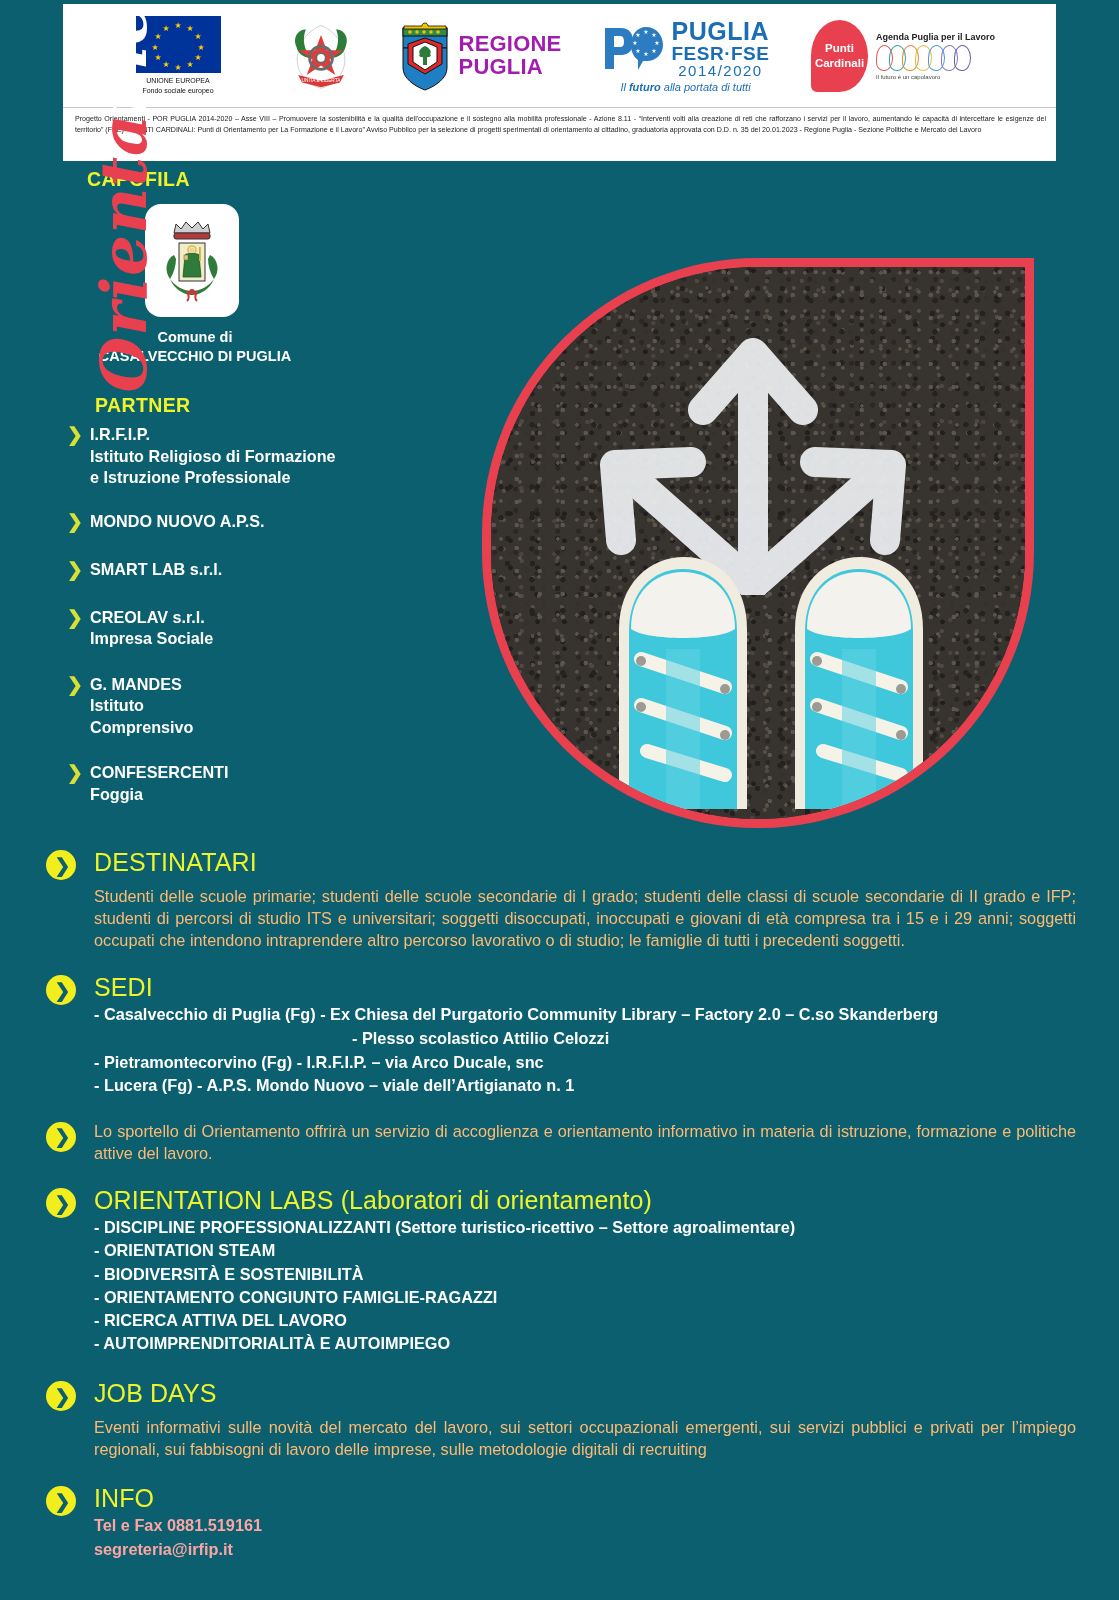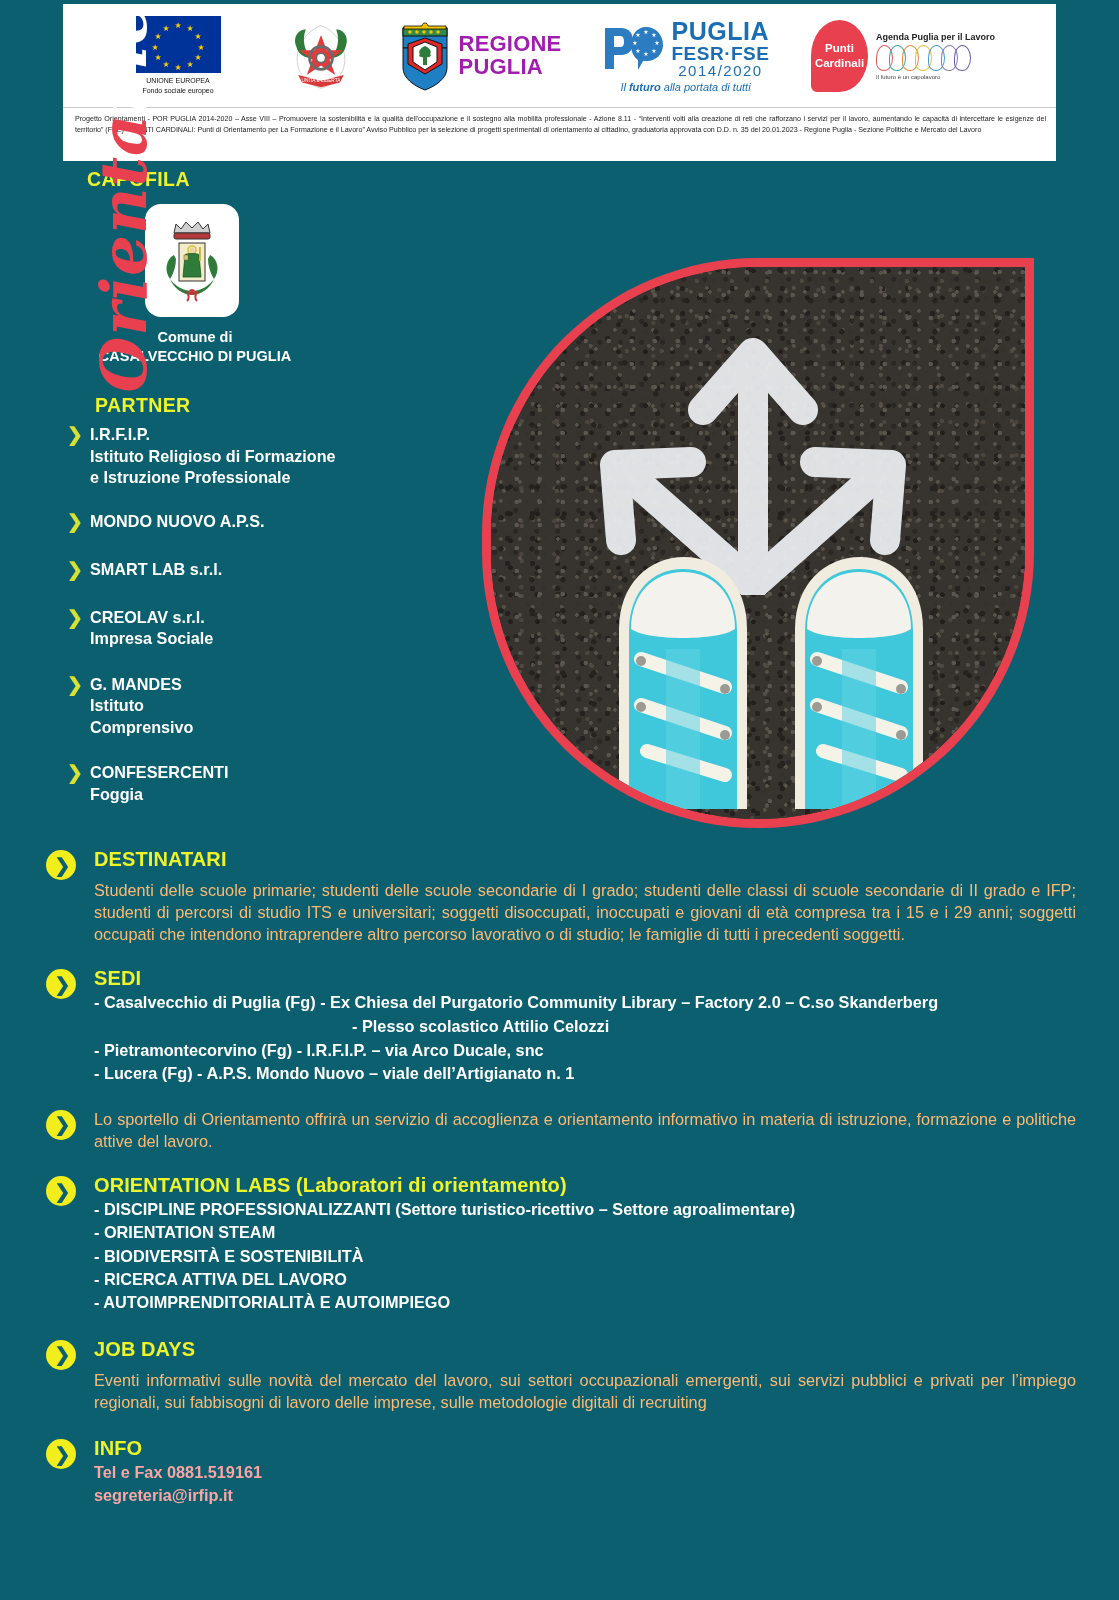--- a/index.html
+++ b/index.html
@@ -178,21 +178,21 @@
   .sec { margin-bottom: 15px; position: relative; padding-left: 48px; }
   .bullet {
     position: absolute; left: 0; top: 2px;
     width: 30px; height: 30px; background: #f2ee1e;
     border-radius: 50%;
     display: flex; align-items: center; justify-content: center;
     color: #0b5f6e; font-size: 19px; font-weight: bold; line-height: 1;
     padding-left: 3px;
   }
   .sec-title {
-    color: #eef42a; font-weight: bold; font-size: 20px;
+    color: #eef42a; font-weight: normal; font-size: 25px;
     letter-spacing: .1px; margin-bottom: 1px;
   }
   .sec-body {
     color: #fdba74; font-size: 16.3px; line-height: 1.36; font-weight: normal;
     text-align: justify;
     margin-top: 8px;
   }
   .sec-list { color: #fff; font-size: 16.3px; line-height: 1.42; font-weight: bold; }
   .sed-line { color: #fff; font-size: 16.3px; line-height: 1.45; font-weight: bold; }
   .sed-indent { padding-left: 258px; }
@@ -462,20 +462,21 @@
       <div class="bullet">❯</div>
       <div class="sec-body">Lo sportello di Orientamento offrirà un servizio di accoglienza e orientamento informativo in materia di istruzione, formazione e politiche attive del lavoro.</div>
     </div>
 
     <div class="sec" style="margin-top:22px">
       <div class="bullet">❯</div>
       <div class="sec-title">ORIENTATION LABS (Laboratori di orientamento)</div>
       <div class="sec-list">- DISCIPLINE PROFESSIONALIZZANTI (Settore turistico-ricettivo – Settore agroalimentare)</div>
       <div class="sec-list">- ORIENTATION STEAM</div>
       <div class="sec-list">- BIODIVERSITÀ E SOSTENIBILITÀ</div>
+      <div class="sec-list">- ORIENTAMENTO CONGIUNTO FAMIGLIE-RAGAZZI</div>
       <div class="sec-list">- RICERCA ATTIVA DEL LAVORO</div>
       <div class="sec-list">- AUTOIMPRENDITORIALITÀ E AUTOIMPIEGO</div>
     </div>
 
     <div class="sec" style="margin-top:24px">
       <div class="bullet">❯</div>
       <div class="sec-title">JOB DAYS</div>
       <div class="sec-body">Eventi informativi sulle novità del mercato del lavoro, sui settori occupazionali emergenti, sui servizi pubblici e privati per l’impiego regionali, sui fabbisogni di lavoro delle imprese, sulle metodologie digitali di recruiting</div>
     </div>
 

